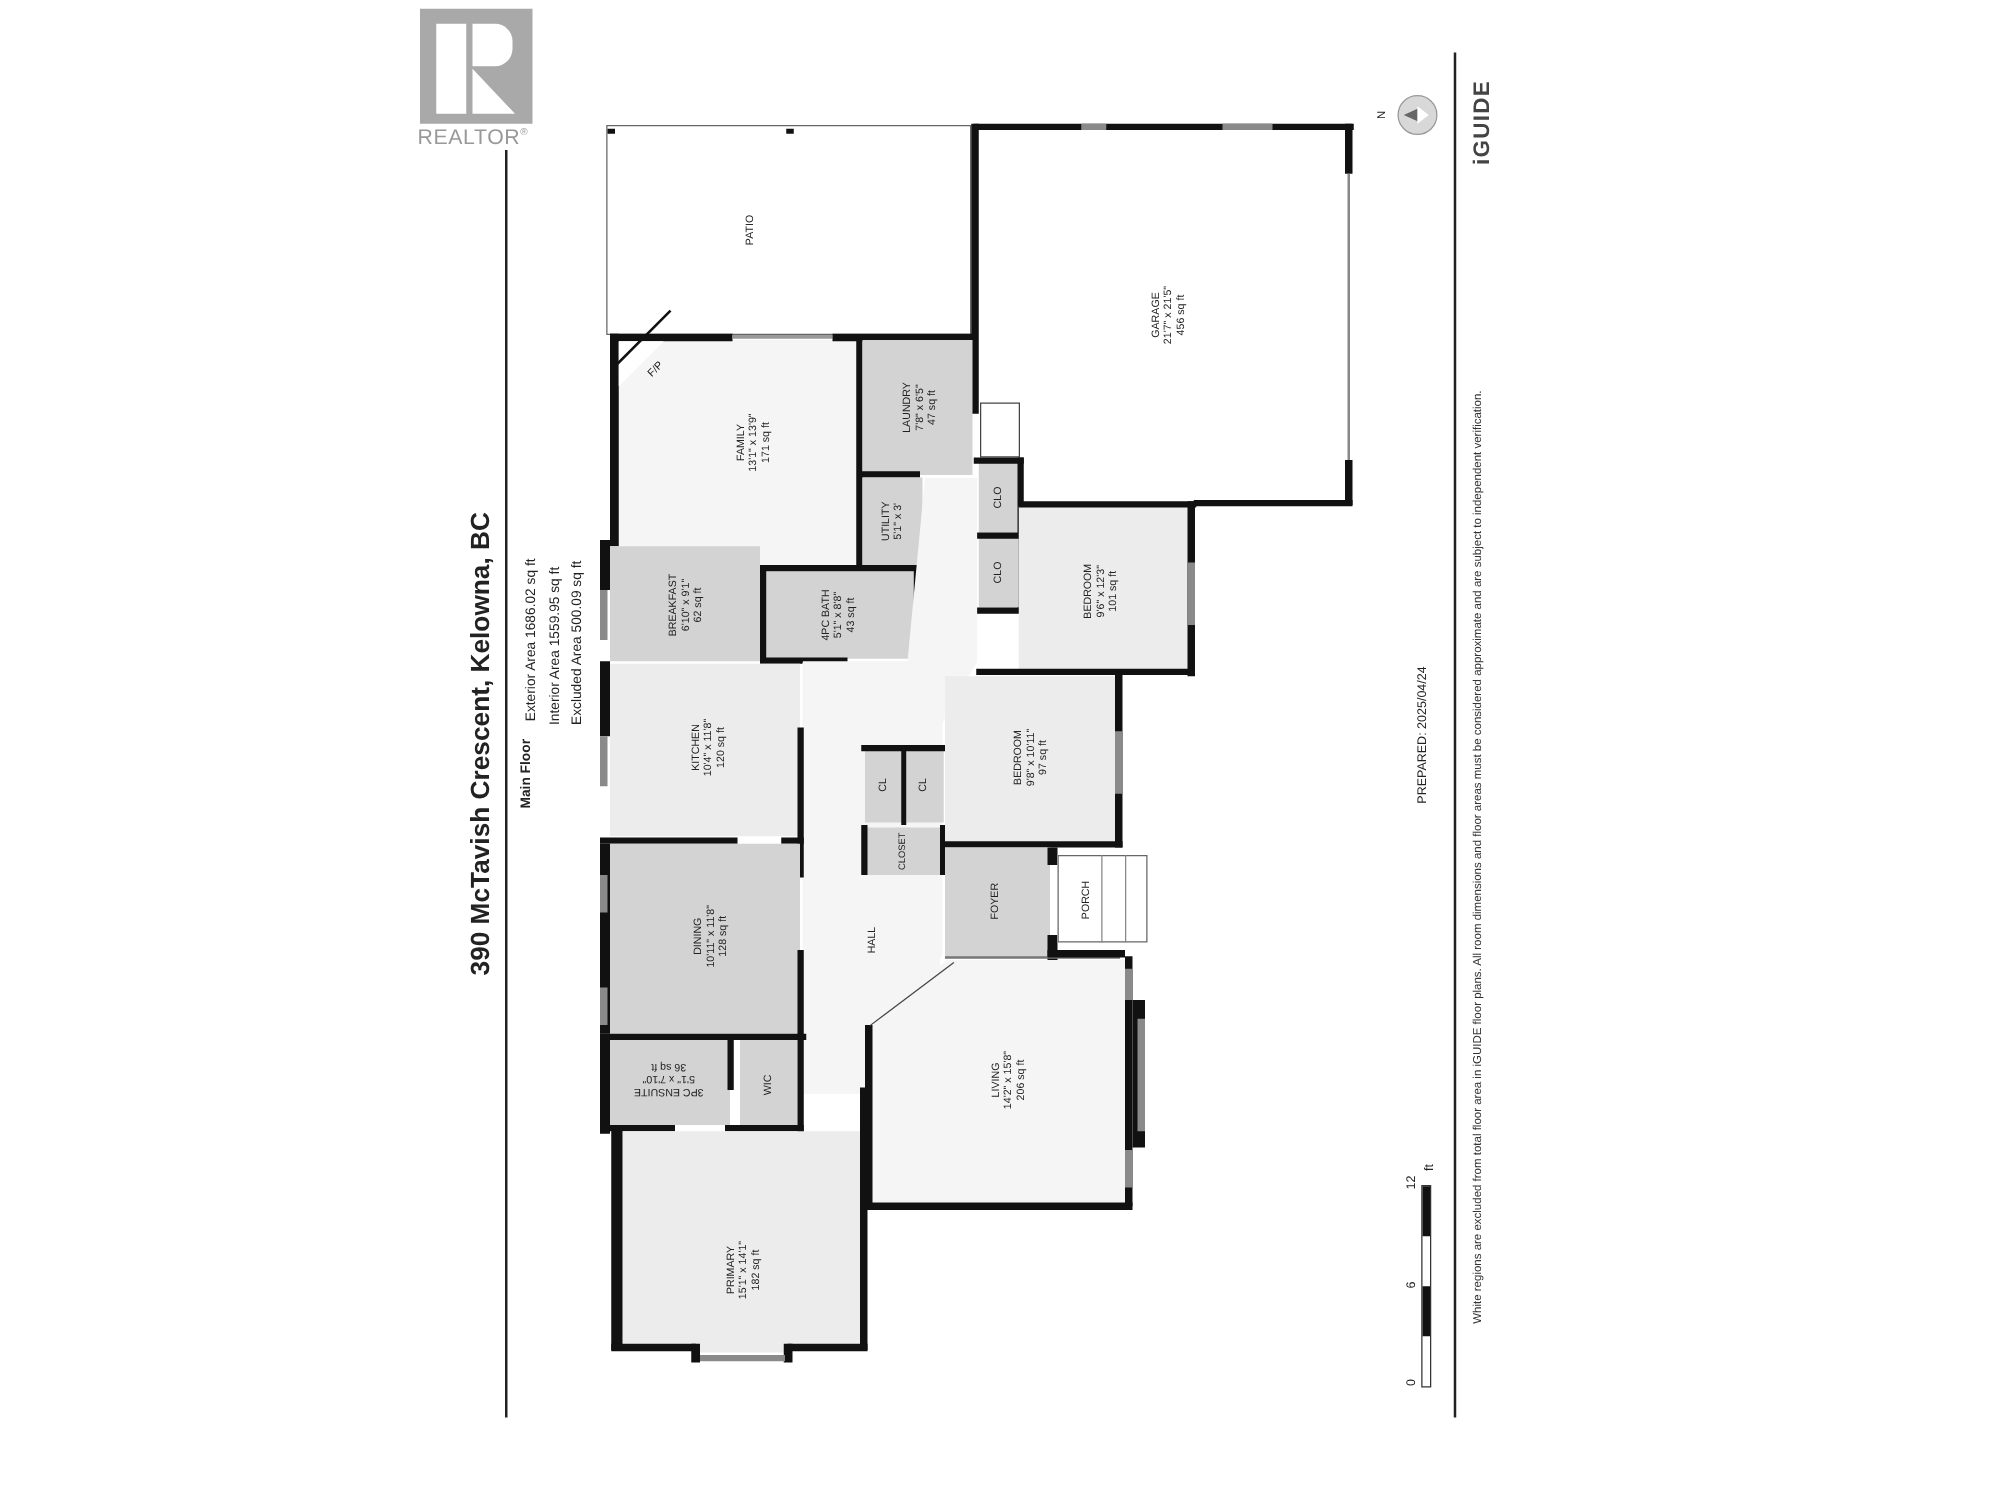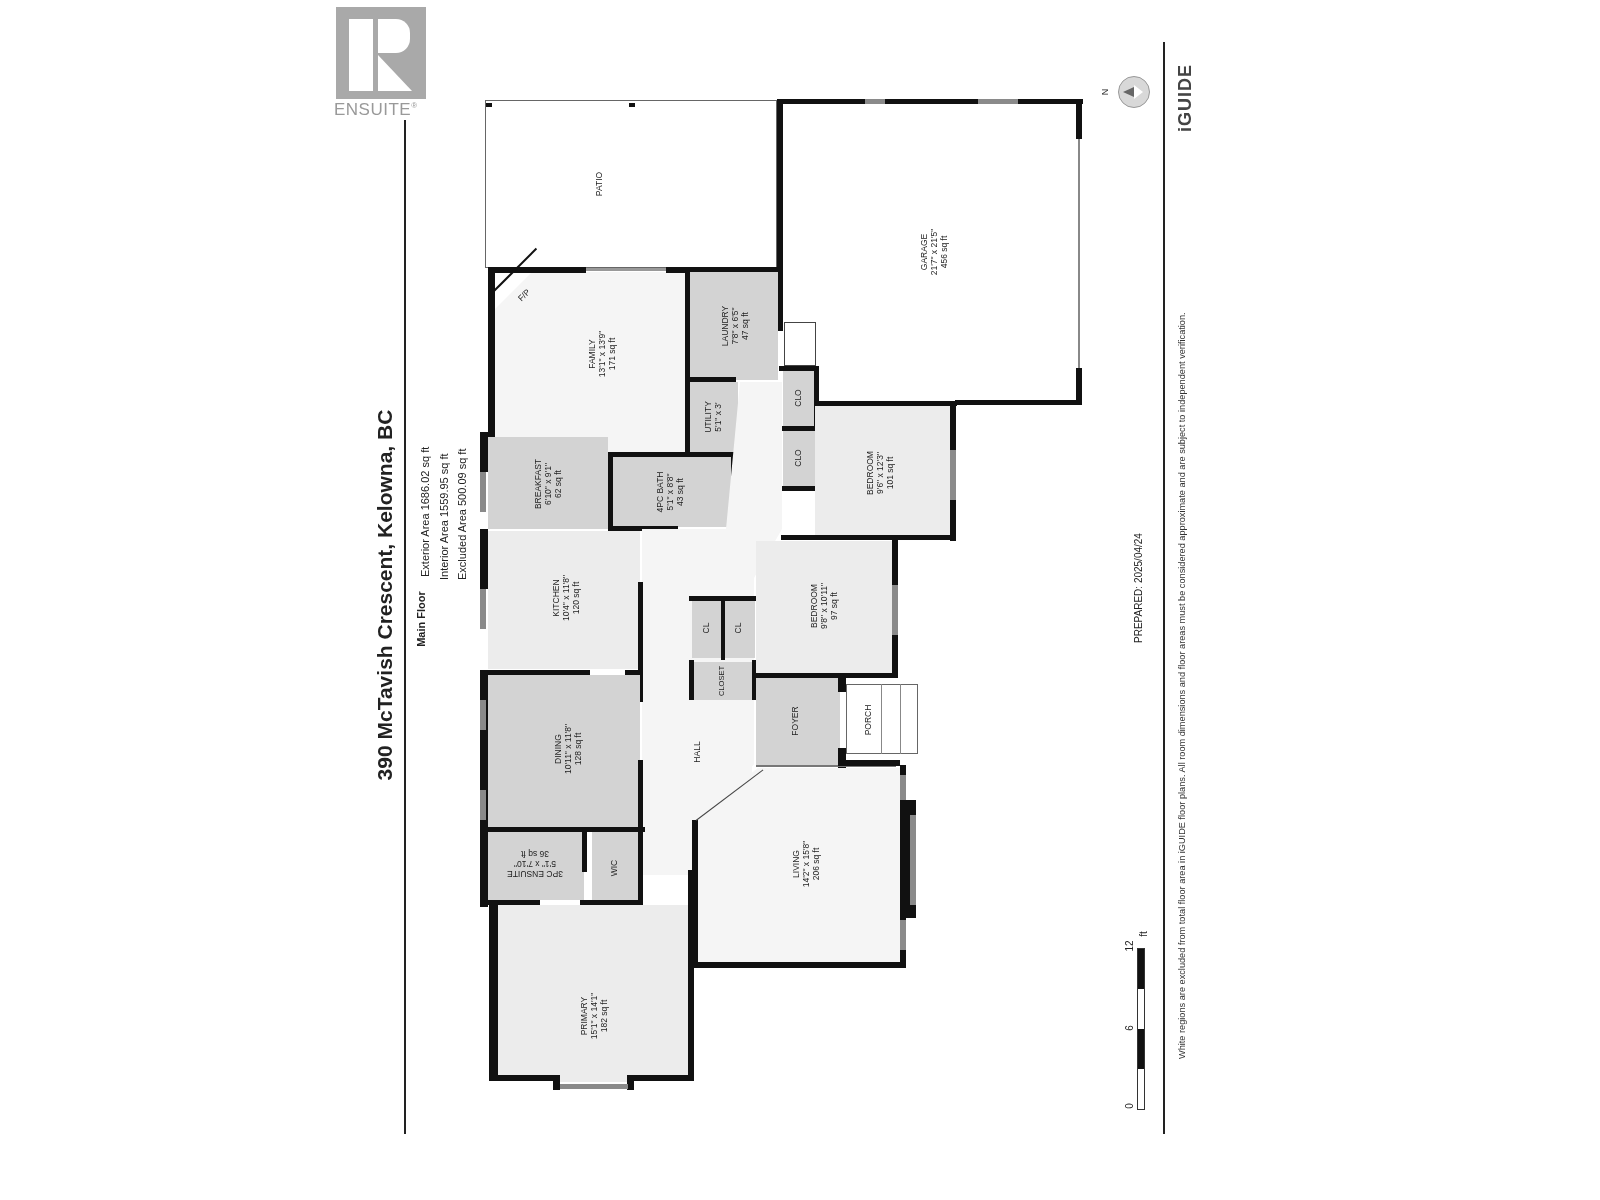--- a/index.html
+++ b/index.html
@@ -22,21 +22,21 @@
 </style>
 </head>
 <body>
 
 <div class="abs" style="left:336px;top:7px;width:90px;height:92px;background:#a9a9a9;">
   <div class="abs" style="left:13px;top:12px;width:24px;height:72px;background:#fff;"></div>
   <div class="abs" style="left:42px;top:12px;width:32px;height:34px;background:#fff;border-radius:0 14px 14px 0;"></div>
   <div class="abs" style="left:42px;top:48px;width:0;height:0;border-left:34px solid #fff;border-top:36px solid transparent;"></div>
 </div>
 <div class="abs" style="left:334px;top:100px;font-size:17px;color:#999;letter-spacing:0.5px;">
-  <span>ENSUITE</span><sup style="font-size:8px;">®</sup>
+  <span>REALTOR</span><sup style="font-size:8px;">®</sup>
 </div>
 
 <div class="abs" style="left:404px;top:120px;width:2px;height:1014px;background:#222;"></div>
 
 <div class="rot" style="left:135px;top:582px;width:500px;height:26px;font-size:21px;font-weight:bold;color:#222;line-height:26px;">390 McTavish Crescent, Kelowna, BC</div>
 
 <div class="rot" style="left:381px;top:612px;width:80px;height:14px;font-size:11px;font-weight:bold;line-height:14px;">Main Floor</div>
 
 <div class="rot" style="left:350px;top:495px;width:150px;height:14px;font-size:11px;line-height:14px;text-align:left;">Exterior Area 1686.02 sq ft</div>
 <div class="rot" style="left:369px;top:498px;width:150px;height:14px;font-size:11px;line-height:14px;text-align:left;">Interior Area 1559.95 sq ft</div>

